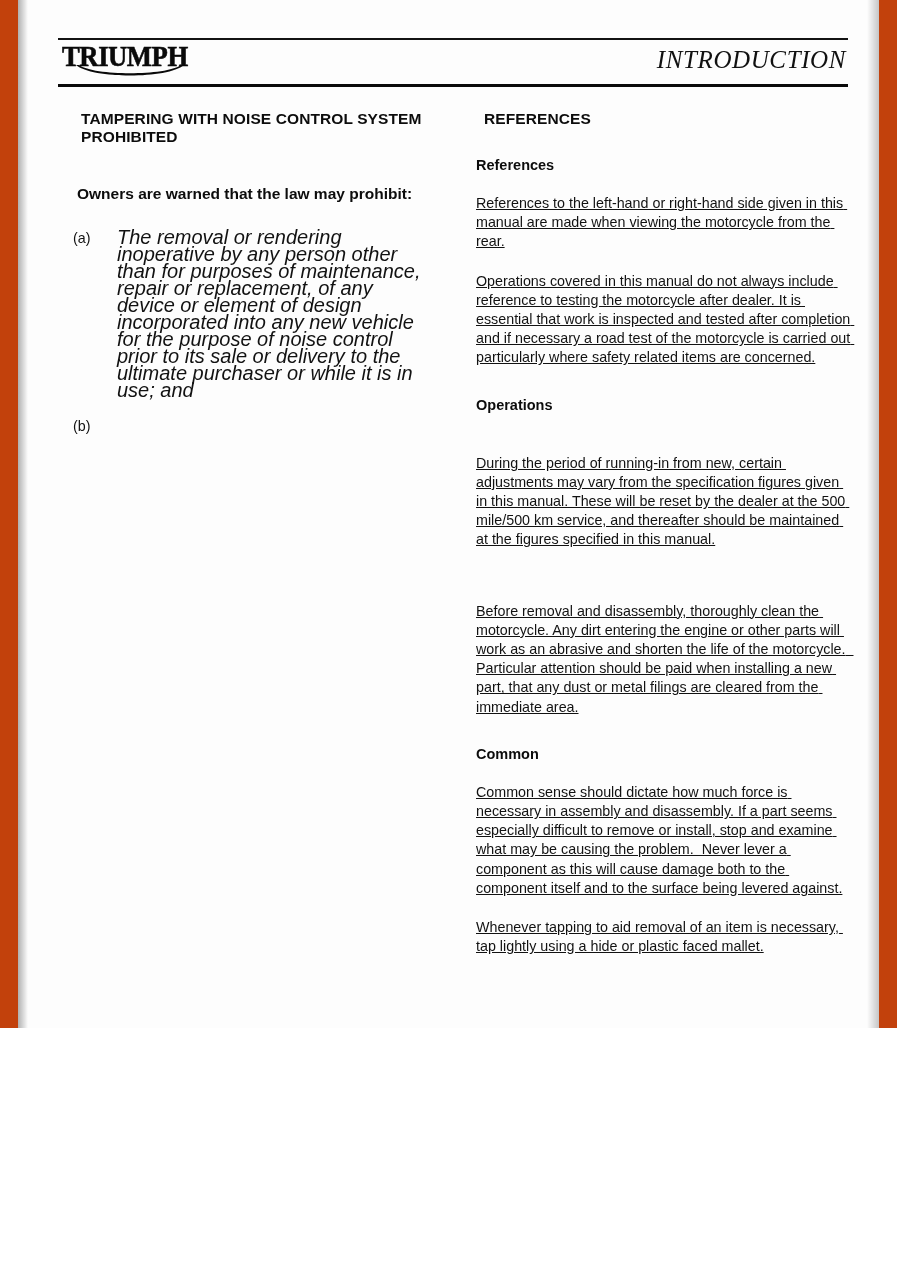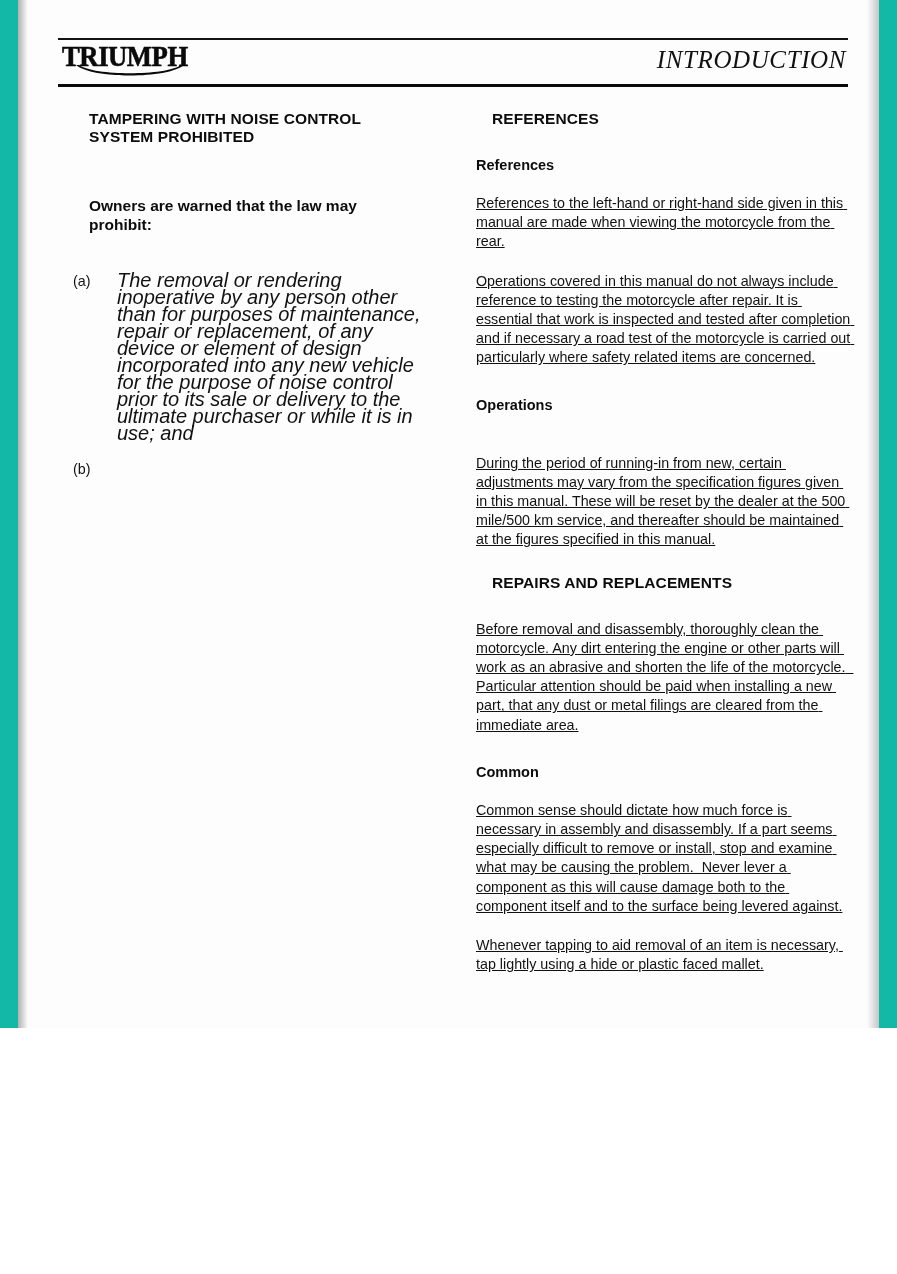--- a/index.html
+++ b/index.html
@@ -10,21 +10,21 @@
   body {
     font-family: "Liberation Sans", sans-serif;
     -webkit-font-smoothing: none;
   }
 
   
   .scan {
     position: relative;
     width: 897px;
     height: 1028px;
-    background: #14b8a6;
+    background: #c2410c;
     overflow: hidden;
   }
   .paper {
     position: absolute;
     left: 18px;
     top: 0px;
     width: 861px;
     height: 1250px;
     background: #fdfdfd;
     overflow: hidden;
@@ -125,29 +125,29 @@
     position: absolute;
     top: 0;
   }
   .col-left  { left: 29px;  width: 355px; }
   .col-right { left: 432px; width: 375px; }
 
   h1.sec-caps {
     font-size: 15.5px;
     font-weight: bold;
     line-height: 18px;
-    margin: 0 0 0 16px;
+    margin: 0 0 0 8px;
     color: #0c0c0c;
     letter-spacing: 0.1px;
   }
   h2.sec-bold {
     font-size: 15.5px;
     font-weight: bold;
     line-height: 19px;
-    margin: 16px;
+    margin: 4px;
     color: #0c0c0c;
   }
   h3.sub-bold {
     font-size: 14.5px;
     font-weight: bold;
     line-height: 18px;
     margin: 0;
     color: #0c0c0c;
   }
   p.body {
@@ -264,36 +264,35 @@
           <div class="gap-28"></div>
 
           <h3 class="sub-bold">References</h3>
 
           <div class="gap-20"></div>
 
           <p class="body">References to the left-hand or right-hand side given in this manual are made when viewing the motorcycle from the rear.</p>
 
           <div class="gap-20"></div>
 
-          <p class="body">Operations covered in this manual do not always include reference to testing the motorcycle after repair. It is essential that work is inspected and tested after completion and if necessary a road test of the motorcycle is carried out particularly where safety related items are concerned.</p>
+          <p class="body">Operations covered in this manual do not always include reference to testing the motorcycle after dealer. It is essential that work is inspected and tested after completion and if necessary a road test of the motorcycle is carried out particularly where safety related items are concerned.</p>
 
           <div class="gap-28"></div>
 
           <h3 class="sub-bold">Operations</h3>
 
           <div class="gap-20"></div>
 
 
           <div class="gap-20"></div>
 
           <p class="body">During the period of running-in from new, certain adjustments may vary from the specification figures given in this manual. These will be reset by the dealer at the 500 mile/500 km service, and thereafter should be maintained at the figures specified in this manual.</p>
 
           <div class="gap-24"></div>
 
-          <h1 class="sec-caps">REPAIRS AND REPLACEMENTS</h1>
 
           <div class="gap-28"></div>
 
           <p class="body">Before removal and disassembly, thoroughly clean the motorcycle. Any dirt entering the engine or other parts will work as an abrasive and shorten the life of the motorcycle.  Particular attention should be paid when installing a new part, that any dust or metal filings are cleared from the immediate area.</p>
 
           <div class="gap-28"></div>
 
           <h3 class="sub-bold">Common</h3>
 
           <div class="gap-20"></div>

